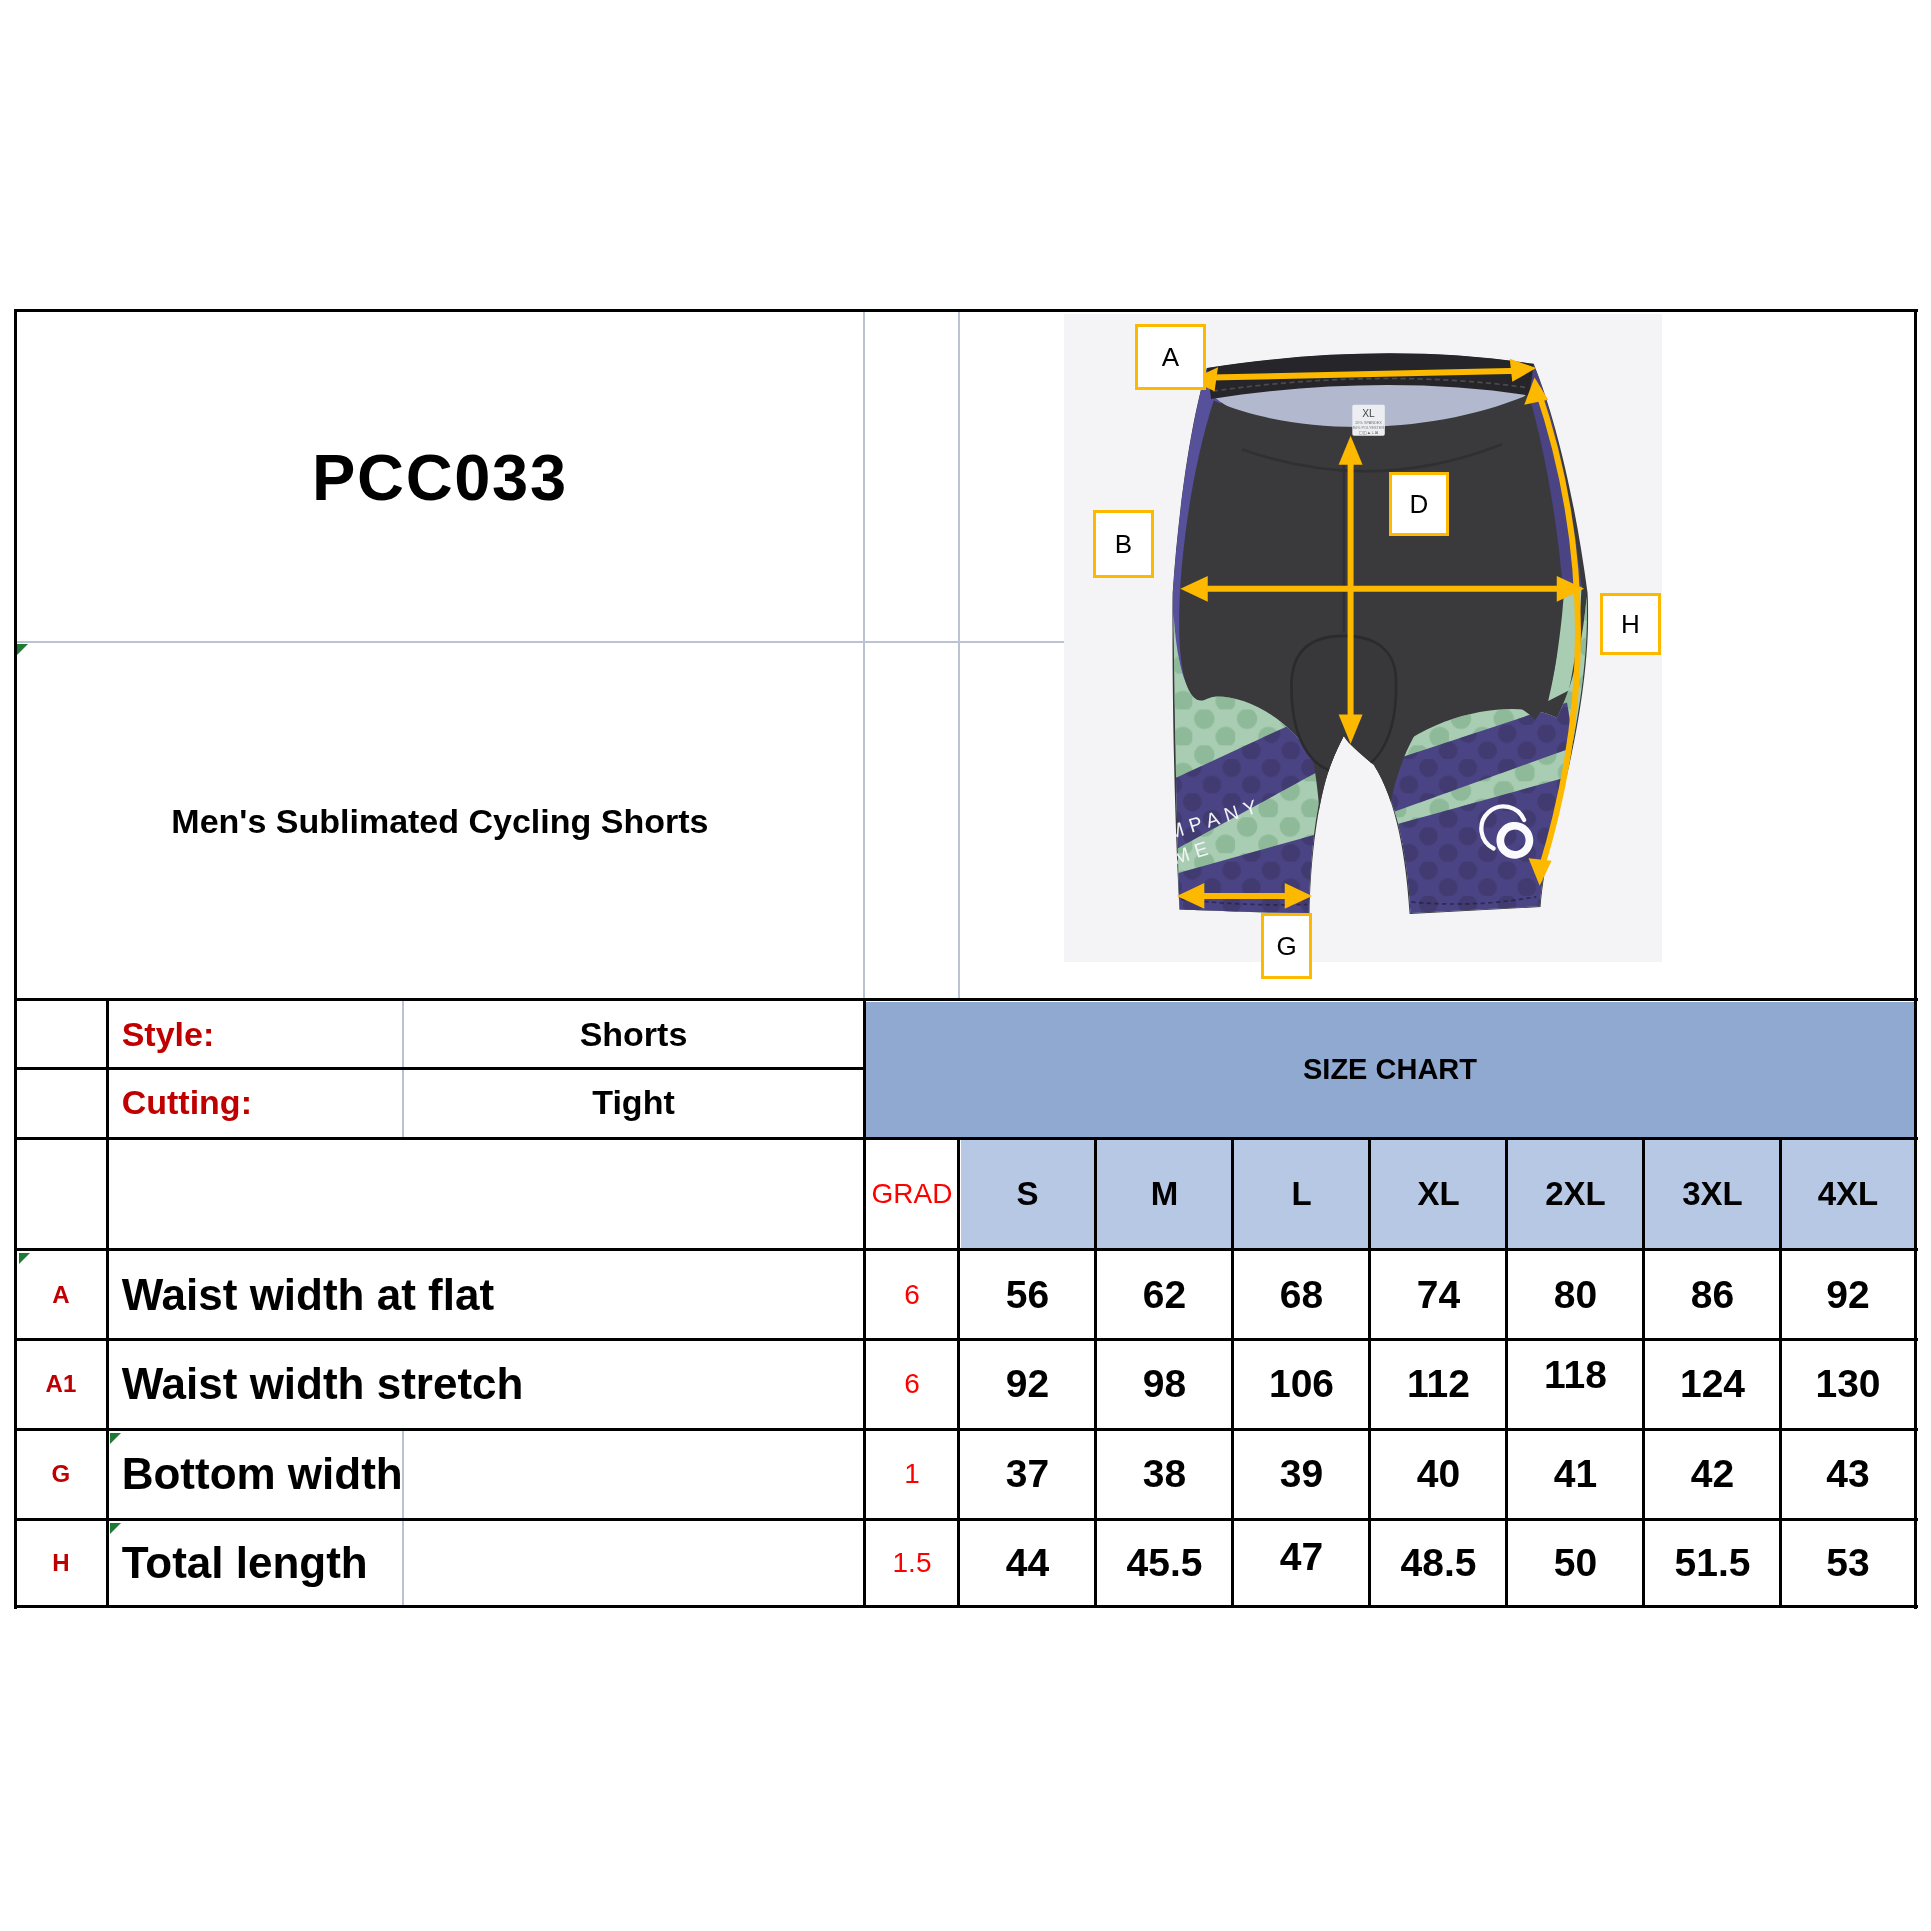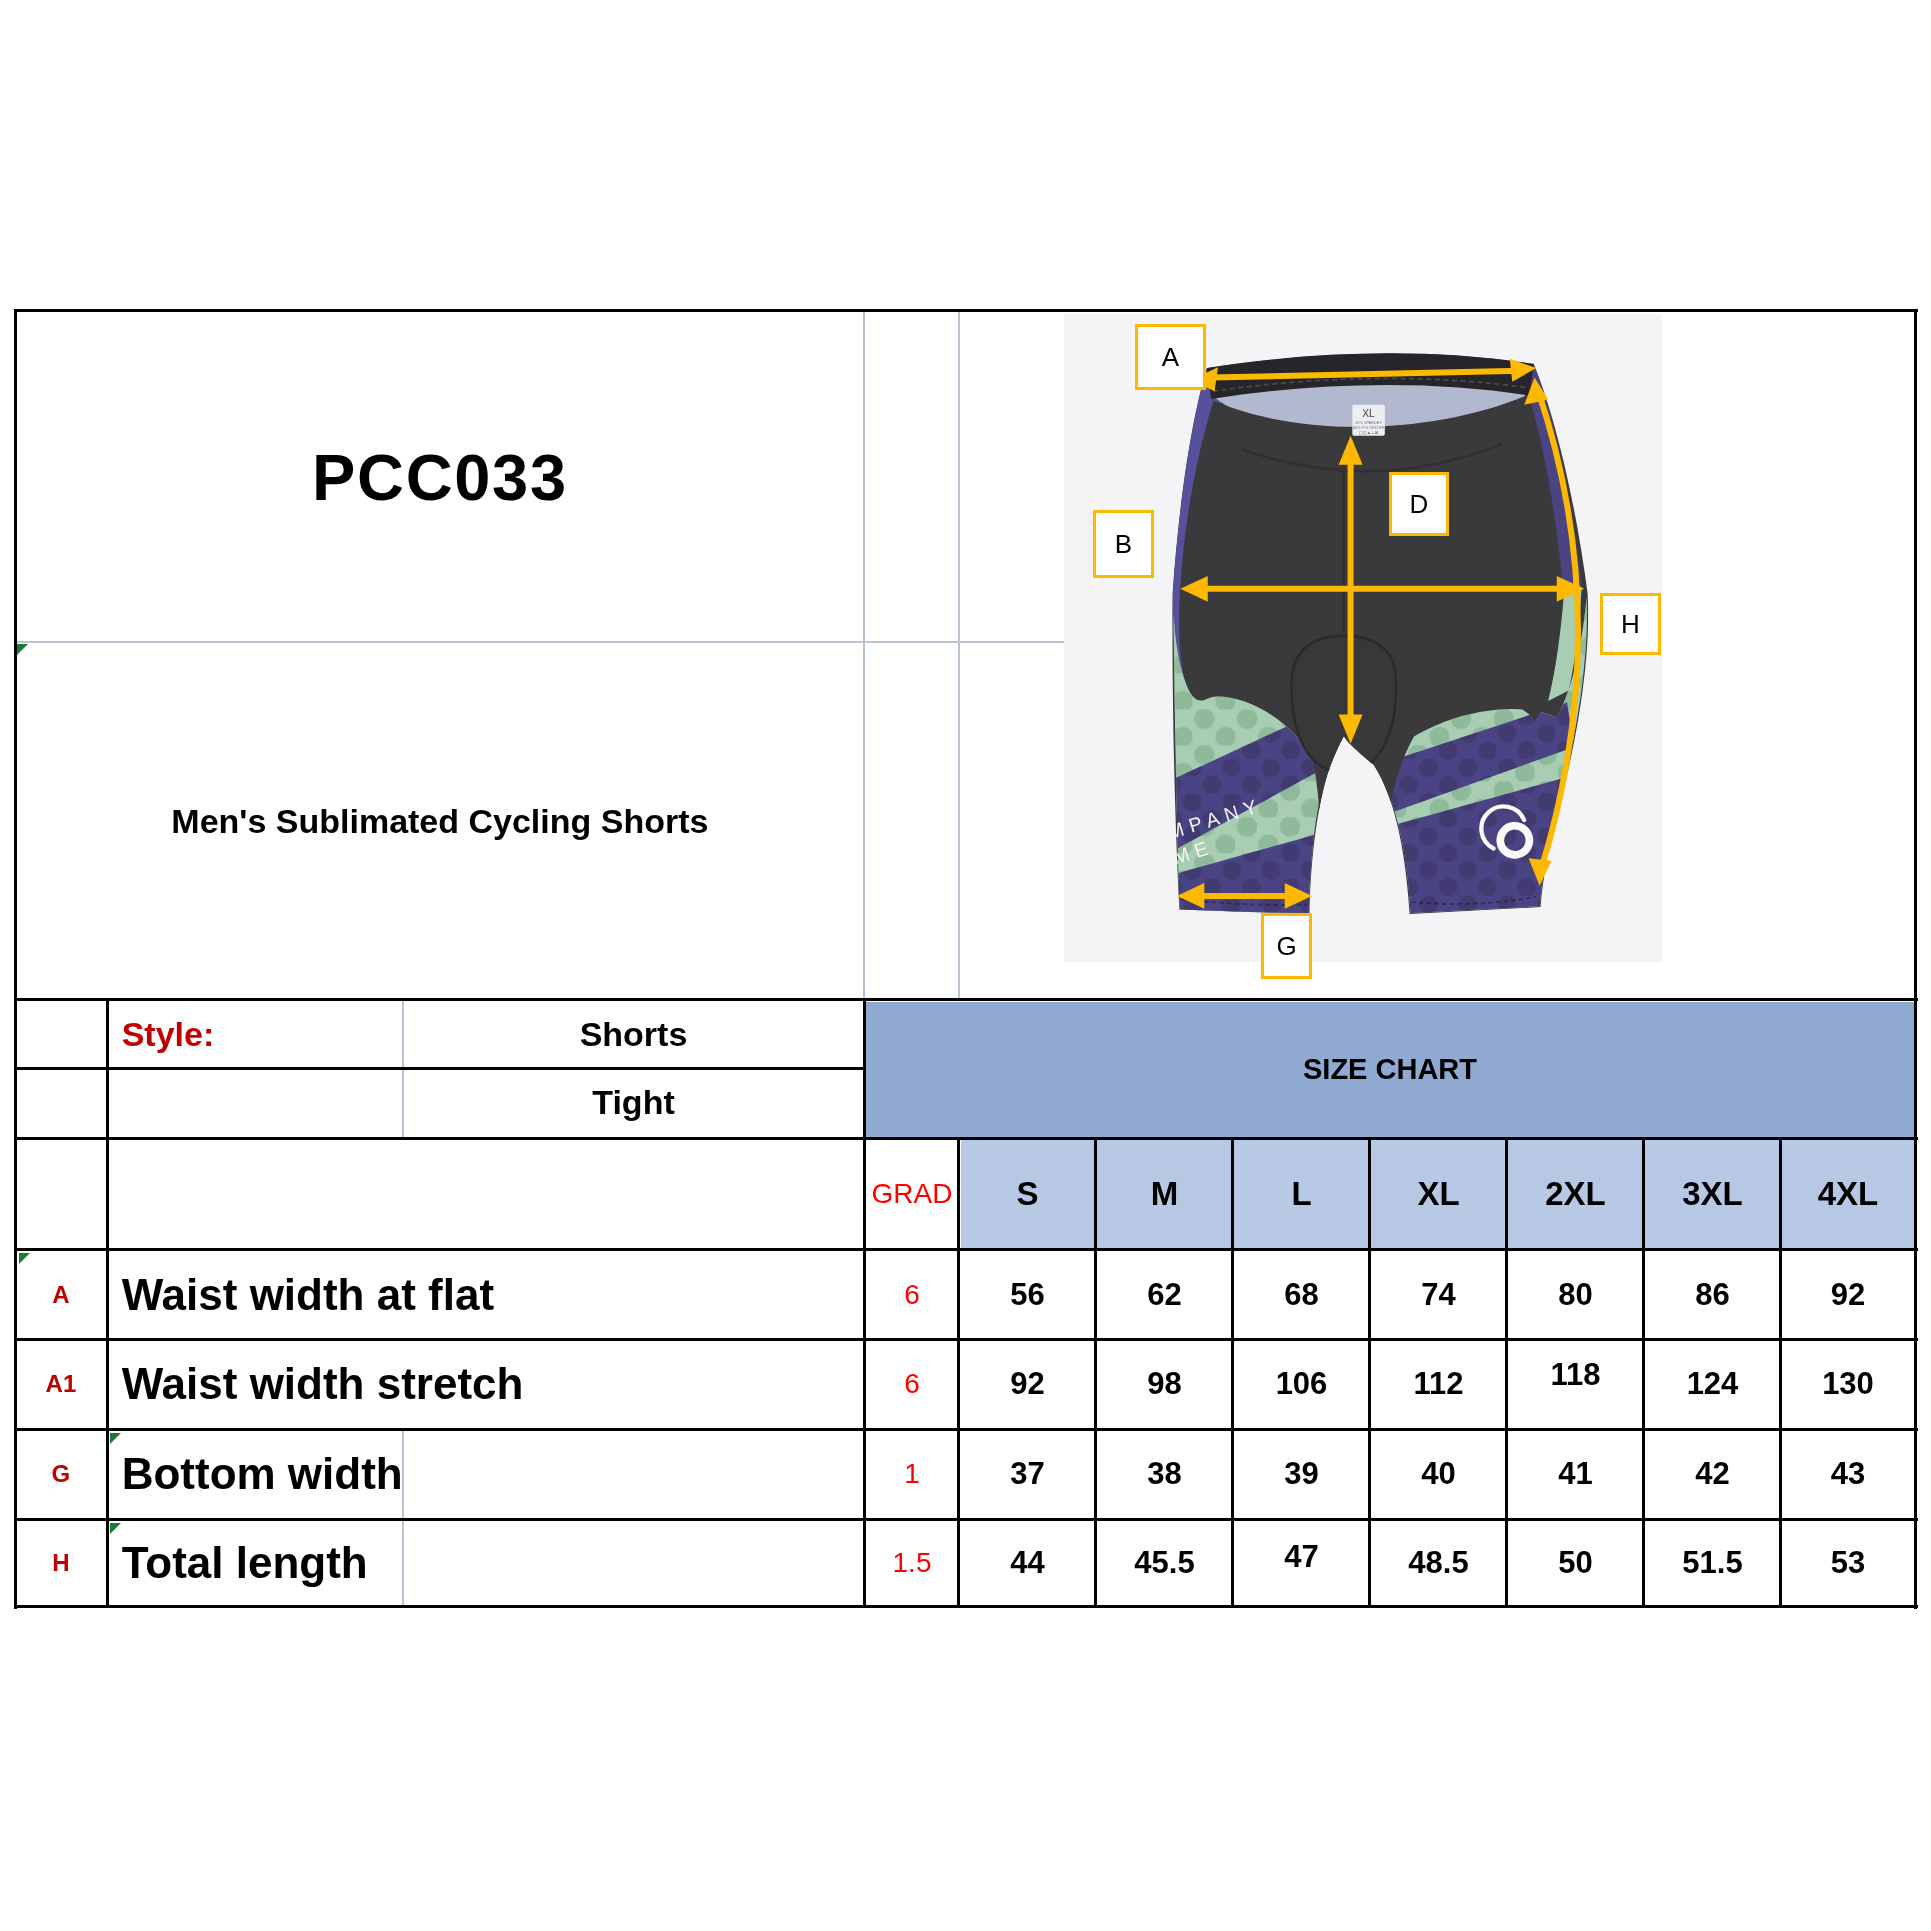--- a/index.html
+++ b/index.html
@@ -14,21 +14,21 @@
   .t-desc{font-size:34px;font-weight:bold;}
   .t-attr-label{font-size:34px;font-weight:bold;color:#C00000;padding-left:13.7px;}
   .t-attr-val{font-size:34px;font-weight:bold;}
   .t-sizechart{font-size:29px;font-weight:bold;}
   .t-grad{font-size:28px;color:#FF0000;}
   .t-sizehead{font-size:33px;font-weight:bold;}
   .t-letter{font-size:24px;font-weight:bold;color:#C00000;}
   .t-rowlabel{font-size:44px;font-weight:bold;padding-left:13.7px;}
   .t-note{font-size:31px;padding-left:15.4px;}
   .t-grade{font-size:28px;color:#FF0000;}
-  .t-val{font-size:31px;font-weight:bold;}
+  .t-val{font-size:39px;font-weight:bold;}
   .marker-box{position:absolute;background:#fff;border:3.4px solid #FCB900;display:flex;
               align-items:center;justify-content:center;font-size:26px;color:#000;z-index:30;}
   .green-tri{position:absolute;width:0;height:0;border-top:11px solid #1F7A33;border-right:11px solid transparent;z-index:20;}
   #photo{position:absolute;left:1064px;top:314px;width:598px;height:648px;background:#f4f4f6;}
 </style>
 </head>
 <body>
 
 <div id="canvas">
 
@@ -166,20 +166,21 @@
 
   <div class="cell" style="left:15.4px;top:312px;width:849px;height:330px;">
     <span class="t-pcc">PCC033</span>
   </div>
   <div class="cell" style="left:15.4px;top:644px;width:849px;height:354px;">
     <span class="t-desc">Men's Sublimated Cycling Shorts</span>
   </div>
 
   <div class="cell left t-attr-label" style="left:108px;top:1002px;width:294px;height:65px;">Style:</div>
   <div class="cell t-attr-val" style="left:404px;top:1002px;width:459px;height:65px;">Shorts</div>
+  <div class="cell left t-attr-label" style="left:108px;top:1070px;width:294px;height:65px;">Cutting:</div>
   <div class="cell t-attr-val" style="left:404px;top:1070px;width:459px;height:65px;">Tight</div>
 
   <div class="cell t-sizechart" style="left:866px;top:1002px;width:1048px;height:135px;">SIZE CHART</div>
   <div class="cell t-grad" style="left:865px;top:1140px;width:94px;height:108px;">GRAD</div>
   <div class="cell t-sizehead" style="left:959px;top:1140px;width:137px;height:108px;">S</div>
   <div class="cell t-sizehead" style="left:1096px;top:1140px;width:137px;height:108px;">M</div>
   <div class="cell t-sizehead" style="left:1233px;top:1140px;width:137px;height:108px;">L</div>
   <div class="cell t-sizehead" style="left:1370px;top:1140px;width:137px;height:108px;">XL</div>
   <div class="cell t-sizehead" style="left:1507px;top:1140px;width:137px;height:108px;">2XL</div>
   <div class="cell t-sizehead" style="left:1644px;top:1140px;width:137px;height:108px;">3XL</div>

